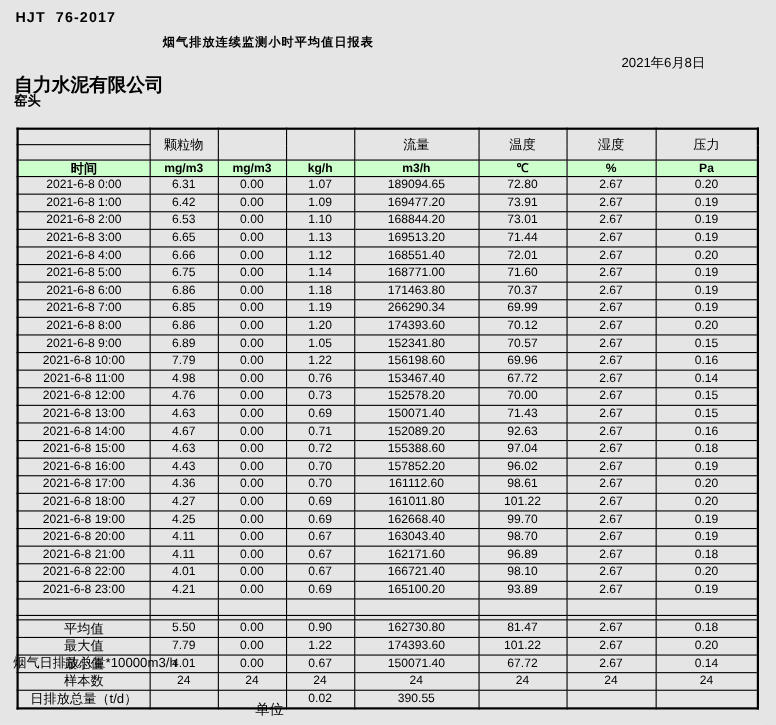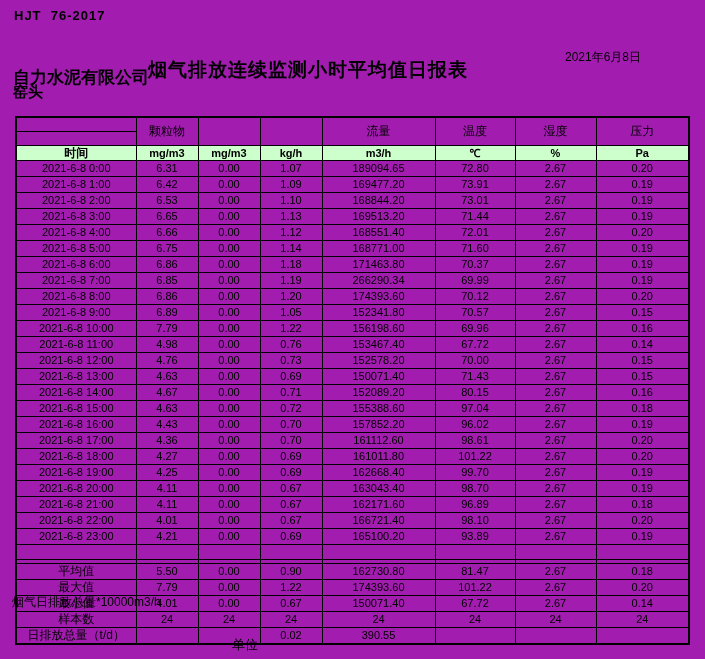--- a/index.html
+++ b/index.html
@@ -1,44 +1,44 @@
 <!DOCTYPE html>
 <html><head>
 <meta charset="utf-8">
 <style>
   html,body { margin:0; padding:0; background:#ffffff; }
   .page {
     position: relative;
     width: 705px;
     height: 659px;
-    background: #a21caf;
+    background: #e5e5e5;
     font-family: "Liberation Sans", sans-serif;
     color: #000000;
     overflow: hidden;
   }
   .std {
     position:absolute; left:14px; top:8px;
     font-size:13px; font-weight:bold; letter-spacing:1px;
     white-space:pre;
   }
   .title {
     position:absolute; left:148px; top:31px;
-    font-size:19px; font-weight:bold; letter-spacing:1px;margin-top:26px;
+    font-size:11px; font-weight:bold; letter-spacing:1px;
   }
   .date {
     position:absolute; left:565px; top:49px;
     font-size:12px;
   }
   .company {
     position:absolute; left:13px; top:66px;
     font-size:17px; font-weight:bold;
   }
   .loc {
     position:absolute; left:13px; top:83px;
-    font-size:15px; font-weight:bold;
+    font-size:12px; font-weight:bold;
   }
   table.report {
     position:absolute; left:15px; top:116px;
     width:673px;
     border-collapse:collapse;
     table-layout:fixed;
     border:2px solid #000000;
     font-size:11px;
   }
   table.report td {
@@ -259,21 +259,21 @@
           <td>71.43</td>
           <td>2.67</td>
           <td>0.15</td>
         </tr>
         <tr>
           <td>2021-6-8 14:00</td>
           <td>4.67</td>
           <td>0.00</td>
           <td>0.71</td>
           <td>152089.20</td>
-          <td>80.15</td>
+          <td>92.63</td>
           <td>2.67</td>
           <td>0.16</td>
         </tr>
         <tr>
           <td>2021-6-8 15:00</td>
           <td>4.63</td>
           <td>0.00</td>
           <td>0.72</td>
           <td>155388.60</td>
           <td>97.04</td>

